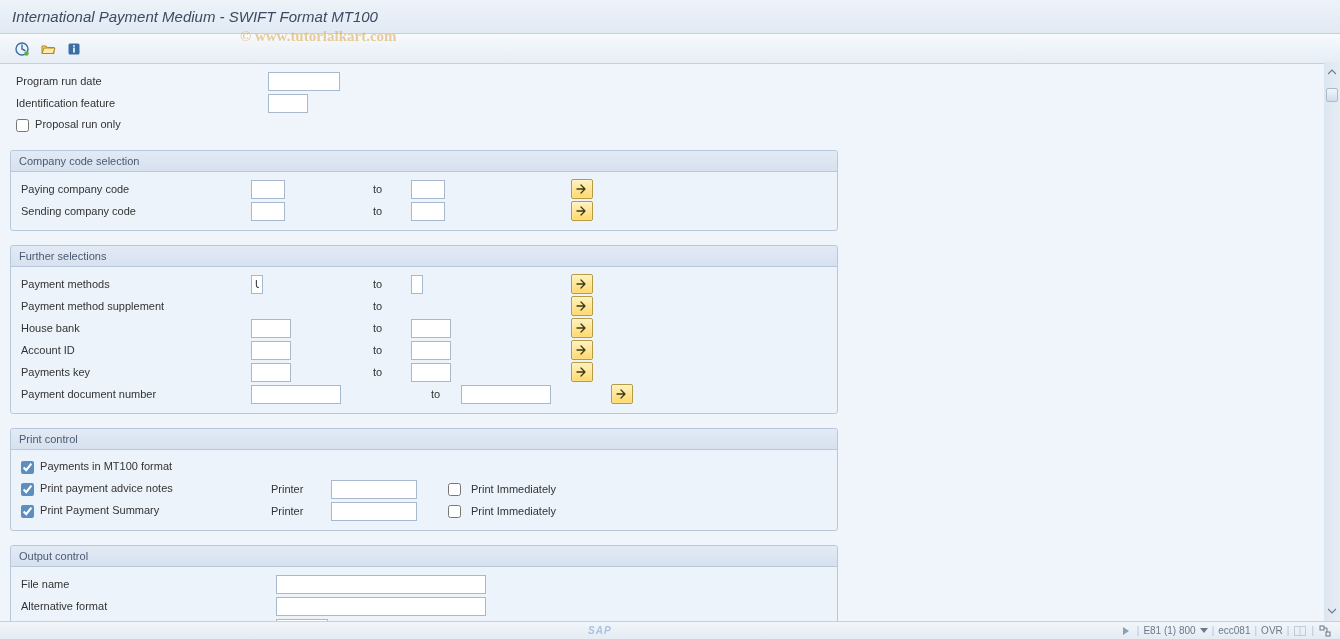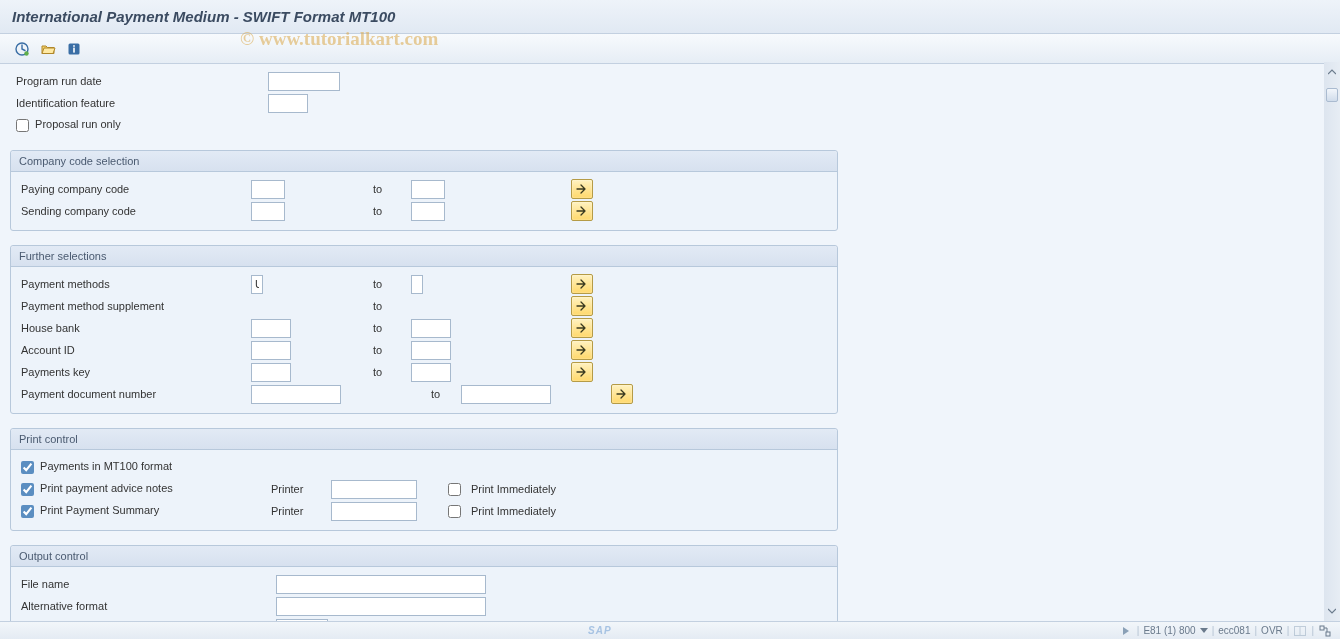--- a/index.html
+++ b/index.html
@@ -1,20 +1,20 @@
 <!DOCTYPE html>
 <html><head>
 <meta charset="utf-8">
 <style>
   * { box-sizing: border-box; }
   html, body { margin: 0; padding: 0; font-family: Arial, Helvetica, sans-serif; font-size: 11px; color: #333; }
   body { background: #f0f5fb; width: 1340px; height: 639px; position: relative; overflow: hidden; }
 
   .title-bar { background: linear-gradient(#eef3f9, #e1e9f3); border-bottom: 1px solid #c3d0e0; padding: 8px 12px; }
-  .title-bar span { font-weight: bold; font-style: italic; font-size: 15px; color: #3b4b61; }
+  .title-bar span { font-weight: normal; font-style: italic; font-size: 15px; color: #3b4b61; }
 
   .toolbar { background: linear-gradient(#f7fafd, #e6edf5); border-bottom: 1px solid #c3d0e0; padding: 5px 12px; height: 30px; display: flex; align-items: center; gap: 6px; }
   .toolbar .tb-btn { width: 20px; height: 20px; display: flex; align-items: center; justify-content: center; cursor: pointer; border-radius: 2px; }
 
   .content { padding: 6px 10px 10px 10px; display: flex; flex-direction: column; gap: 14px; position: relative; }
 
   .plain-row { display: flex; align-items: center; height: 22px; }
   .plain-row .lbl { width: 252px; }
   .plain-top-block { padding-left: 6px; }
 
@@ -27,21 +27,21 @@
 
   .grid-row { display: grid; grid-template-columns: 230px 120px 40px 120px 40px 30px; align-items: center; height: 22px; }
   .grid-row .lbl { color: #333; }
   .grid-row .to { color: #333; padding-left: 2px; }
 
   .range-btn { width: 22px; height: 20px; border: 1px solid #b59b46; border-radius: 2px; background: linear-gradient(#fff2c0, #ffd86b); display: flex; align-items: center; justify-content: center; cursor: pointer; box-shadow: inset 0 0 2px rgba(255,255,255,0.6); }
   .range-btn svg { display: block; }
 
   .print-row { display: grid; grid-template-columns: 250px 60px 110px 30px 160px; align-items: center; height: 22px; }
 
-  .watermark { position: absolute; left: 240px; top: 28px; color: #dba84a; opacity: 0.55; font-size: 19px; font-weight: bold; font-family: "Times New Roman", serif; pointer-events: none; }
+  .watermark { position: absolute; left: 240px; top: 28px; color: #dba84a; opacity: 0.55; font-size: 15px; font-weight: bold; font-family: "Times New Roman", serif; pointer-events: none; }
 
   
   .scroll-gutter { position: absolute; right: 0; top: 62px; bottom: 18px; width: 16px; background: linear-gradient(to left, #e7edf4, #dde5ef); }
   .scroll-gutter .thumb { position: absolute; top: 26px; left: 2px; width: 12px; height: 14px; background: linear-gradient(#f2f6fb, #d0dceb); border: 1px solid #aabbd0; border-radius: 2px; }
   .scroll-gutter .arrow { position: absolute; left: 2px; width: 12px; height: 12px; display:flex; align-items:center; justify-content:center; }
   .scroll-gutter .arrow.up { top: 4px; }
   .scroll-gutter .arrow.down { bottom: 4px; }
 
   .statusbar { position: absolute; left: 0; right: 0; bottom: 0; height: 18px; background: linear-gradient(#f2f6fa,#e4ebf3); border-top: 1px solid #c3d0e0; display:flex; align-items:center; justify-content:flex-end; gap:4px; padding: 0 8px; font-size:10px; color:#6a7a8c; }
   .statusbar .sap-logo { margin-right: auto; margin-left: 580px; font-weight:bold; font-style:italic; color:#a7c3e3; letter-spacing:1px; }

